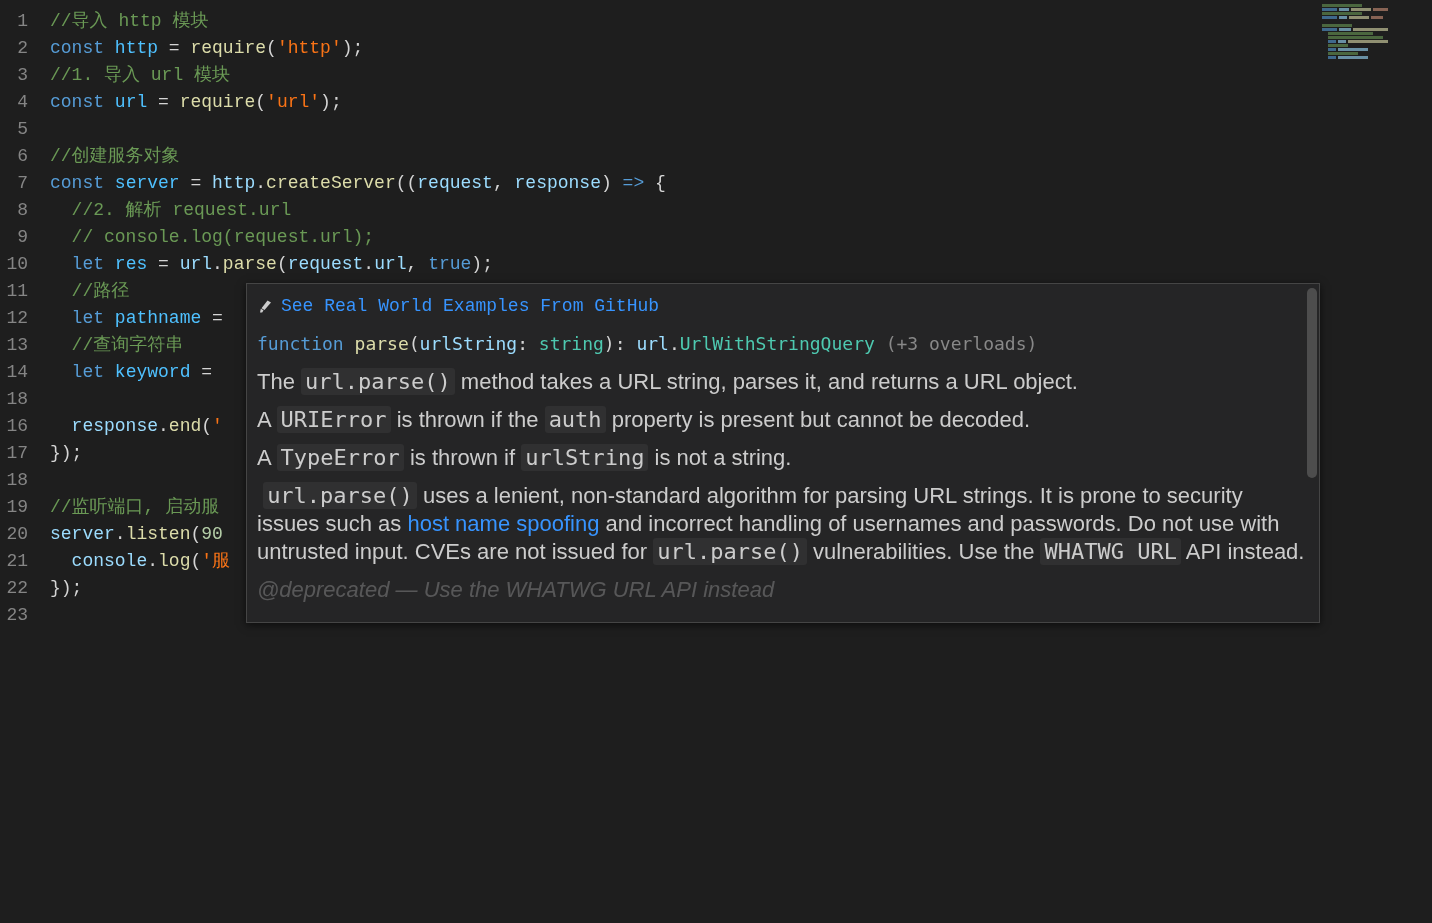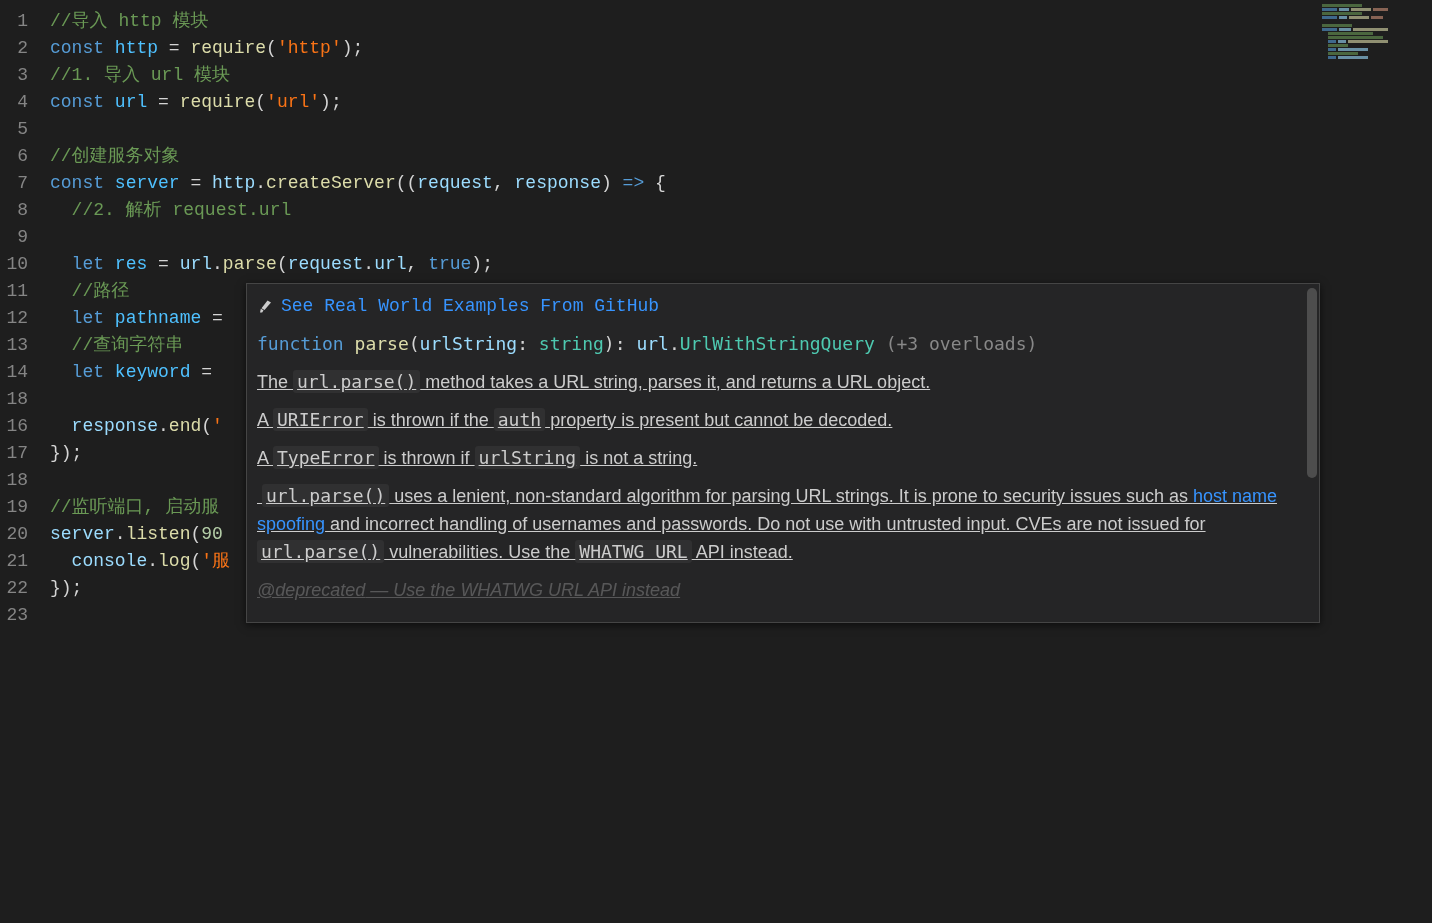--- a/index.html
+++ b/index.html
@@ -72,23 +72,22 @@
     text-decoration: none;
   }
   .hover-widget .sig {
     font-family: Consolas, monospace;
     margin-bottom: 10px;
     white-space: pre;
   }
   .hover-widget p {
     margin-bottom: 10px;
     font-family: "Segoe UI", Arial, sans-serif;
-    font-size: 18px;
+    font-size: 22px;
     line-height: 28px;
-    text-decoration: underline;
   }
   .hover-widget code {
     font-family: Consolas, monospace;
     background: rgba(255,255,255,.05);
     padding: 1px 4px;
     border-radius: 3px;
     color: #d7ba7d;
   }
   .hover-widget code.plain { color: #cccccc; background: rgba(255,255,255,.05);}
   .hover-widget .since { font-style: italic; margin-bottom: 6px;}
@@ -164,21 +163,21 @@
     <div class="line"><span class="c-keyword">const</span> <span class="c-var">url</span><span class="c-punct"> = </span><span class="c-func">require</span><span class="c-punct">(</span><span class="c-string">'url'</span><span class="c-punct">)</span><span class="c-punct">;</span></div>
 
     <div class="line"></div>
 
     <div class="line"><span class="c-comment">//创建服务对象</span></div>
 
     <div class="line"><span class="c-keyword">const</span> <span class="c-var">server</span><span class="c-punct"> = </span><span class="c-ident">http</span><span class="c-punct">.</span><span class="c-func">createServer</span><span class="c-punct">((</span><span class="c-ident">request</span><span class="c-punct">, </span><span class="c-ident">response</span><span class="c-punct">)</span><span class="c-keyword"> =&gt; </span><span class="c-punct">{</span></div>
 
     <div class="line"><span>  </span><span class="c-comment">//2. 解析 request.url</span></div>
 
-    <div class="line"><span>  </span></div>
+    <div class="line"><span>  </span><span class="c-comment">// console.log(request.url);</span></div>
 
     <div class="line"><span>  </span><span class="c-keyword">let</span> <span class="c-var">res</span><span class="c-punct"> = </span><span class="c-ident">url</span><span class="c-punct">.</span><span class="c-func">parse</span><span class="c-punct">(</span><span class="c-ident">request</span><span class="c-punct">.</span><span class="c-ident">url</span><span class="c-punct">, </span><span class="c-const">true</span><span class="c-punct">)</span><span class="c-punct">;</span></div>
 
     <div class="line"><span>  </span><span class="c-comment">//路径</span></div>
 
     <div class="line"><span>  </span><span class="c-keyword">let</span> <span class="c-var">pathname</span><span class="c-punct"> =</span></div>
 
     <div class="line"><span>  </span><span class="c-comment">//查询字符串</span></div>
 
     <div class="line"><span>  </span><span class="c-keyword">let</span> <span class="c-var">keyword</span><span class="c-punct"> =</span></div>

